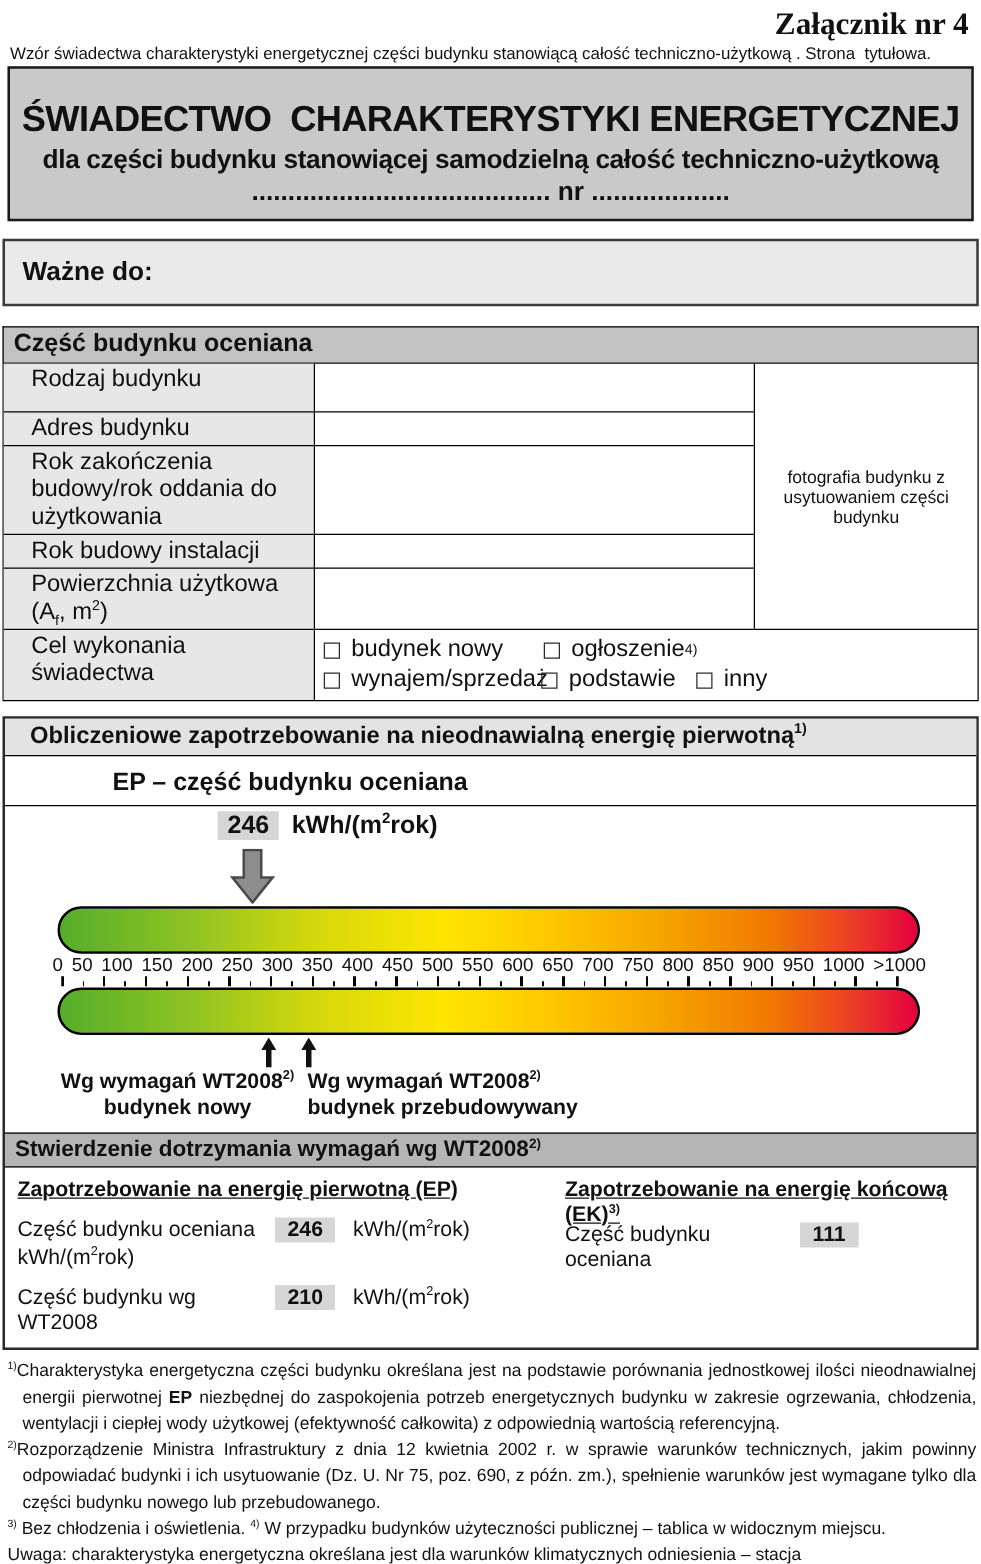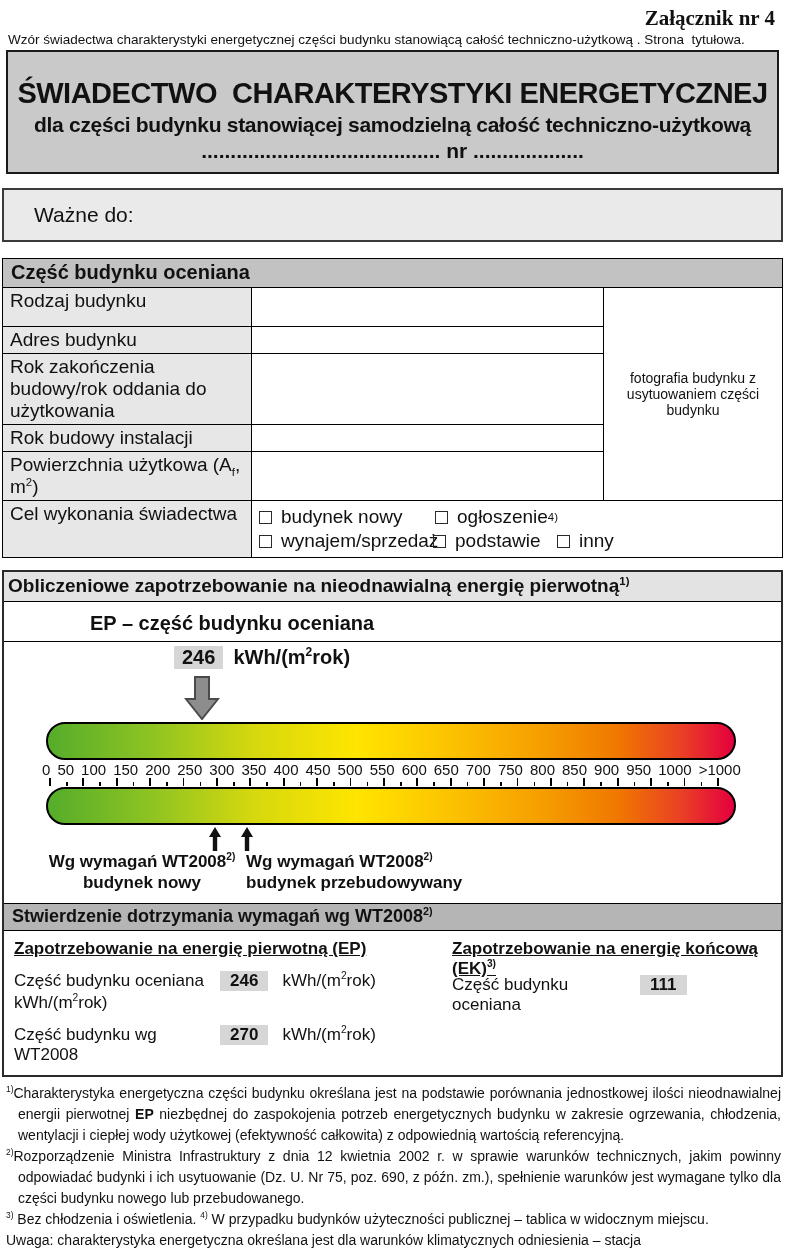--- a/index.html
+++ b/index.html
@@ -7,51 +7,51 @@
     width:785px;height:1251px;overflow:hidden;background:#fff;color:#111;
     font-family:"Liberation Sans","DejaVu Sans",sans-serif;
     -webkit-font-smoothing:antialiased;
   }
   .page{position:relative;width:785px;height:1251px;}
   sup{font-size:0.6em;vertical-align:super;line-height:0;}
   sub{font-size:0.6em;vertical-align:sub;line-height:0;}
   .pre{white-space:pre-wrap;}
 
   
-  .attachment{font-family:"Liberation Serif","DejaVu Serif",serif;font-weight:bold;font-size:21px;text-align:right;padding:6px 10px 0 0;}
+  .attachment{font-family:"Liberation Serif","DejaVu Serif",serif;font-weight:bold;font-size:25px;text-align:right;padding:6px 10px 0 0;}
   .subtitle{font-size:13.5px;padding:1px 0 3px 8px;}
 
   .title-box{margin:0 6px;border:2px solid #1a1a1a;background:var(--title-box-bg,#c9c9c9);text-align:center;padding:25px 4px 9px;}
   .title-l1{font-weight:bold;font-size:29px;letter-spacing:-0.5px;}
   .title-l2{font-weight:bold;font-size:21px;letter-spacing:-0.3px;margin-top:3px;}
   .title-l3{font-weight:bold;font-size:21px;margin-top:2px;}
 
   .valid-box{margin:14px 2px 0;border:2px solid #3a3a3a;background:var(--valid-box-bg,#eaeaea);height:50px;display:flex;align-items:center;}
-  .valid-label{font-weight:normal;font-size:21px;padding-left:30px;}
+  .valid-label{font-weight:bold;font-size:21px;padding-left:14px;}
   .valid-value{flex:1;height:100%;}
 
   
   .bsec{margin:16px 2px 0;}
   .bsec-header{background:var(--section-header-bg,#c2c2c2);border:1px solid #000;border-bottom:none;font-weight:bold;font-size:20px;padding:2px 8px 3px;}
   .tbl{border:1.5px solid #000;display:grid;grid-template-columns:248px 352px auto;}
-  .cell{padding:2px 7px;font-size:19px;box-sizing:border-box;}
+  .cell{padding:2px 22px;font-size:19px;box-sizing:border-box;}
   .lbl{background:var(--label-cell-bg,#e7e7e7);}
   .bL{border-left:1px solid #000;}
   .bT{border-top:1px solid #000;}
   .h1r{min-height:38px;} .h2r{min-height:27px;} .h3r{min-height:40px;} .h4r{min-height:25px;} .h5r{min-height:24px;}
   .photo-cell{grid-column:3;grid-row:1/6;display:flex;align-items:center;justify-content:center;text-align:center;font-size:14px;padding:4px 14px;}
   .purpose-val{grid-column:2/4;padding:4px 7px;}
   .opt-row{display:flex;align-items:center;font-size:19px;line-height:24px;}
   .opt{display:flex;align-items:center;}
   .cb{display:inline-block;width:11px;height:11px;border:1.6px solid #2b2b2b;margin-right:9px;flex:none;}
   .w1{width:176px;} .w2{width:196px;} .w3{width:174px;} .w4{width:124px;}
 
   
   .ep-box{margin:12px 2px 0;border:2px solid #2a2a2a;}
-  .ep-header{background:var(--light-header-bg,#e3e3e3);border-bottom:1.5px solid #000;font-weight:bold;font-size:19px;padding:3px 4px 4px;}
+  .ep-header{background:var(--light-header-bg,#e3e3e3);border-bottom:1.5px solid #000;font-weight:bold;font-size:19px;padding:3px 20px 4px;}
   .ep-subrow{border-bottom:1.5px solid #000;font-weight:bold;font-size:20px;padding:10px 8px 6px 86px;}
   .chart{position:relative;padding-top:4px;}
   .ep-value-line{margin-left:170px;font-weight:bold;font-size:20px;display:flex;align-items:baseline;height:28px;}
   .ep-badge{background:var(--value-highlight-bg,#d6d6d6);padding:0 8px;margin-right:10px;}
   .ep-arrow{margin:2px 0 2px 180px;height:44px;}
   .scale-bar{margin:0 45px 0 42px;height:34px;border:2px solid #000;border-radius:19px;
     background:linear-gradient(90deg,#55ad2a 0%,#8ec323 15%,#d6d80e 30%,#ffe500 45%,#fcbf00 60%,#f59e00 72%,#f07800 83%,#ea4224 92%,#e4003e 100%);}
   .scale-numbers{margin:1px 40px 0 38px;display:flex;justify-content:space-between;font-size:15px;}
   .scale-numbers span{text-align:center;}
   .tick-strip{position:relative;margin:0 62px 1px 45px;height:8px;}
@@ -239,21 +239,21 @@
         <span class="val-badge">246</span>
         <span><span>kWh/(m</span><sup>2</sup><span>rok)</span></span>
       </div>
       <div class="comp-right-row">
         <span class="comp-right-lab">Część budynku oceniana</span>
         <span class="val-badge">111</span>
       </div>
       <div class="wrap-unit"><span>kWh/(m</span><sup>2</sup><span>rok)</span></div>
       <div class="comp-row">
         <span class="comp-lab">Część budynku wg WT2008</span>
-        <span class="val-badge">270</span>
+        <span class="val-badge">210</span>
         <span><span>kWh/(m</span><sup>2</sup><span>rok)</span></span>
       </div>
     </div>
   </div>
 
   <div class="footnotes">
     <div class="fn"><sup>1)</sup><span>Charakterystyka energetyczna części budynku określana jest na podstawie porównania jednostkowej ilości nieodnawialnej energii pierwotnej </span><b>EP</b><span> niezbędnej do zaspokojenia potrzeb energetycznych budynku w zakresie ogrzewania, chłodzenia, wentylacji i ciepłej wody użytkowej (efektywność całkowita) z odpowiednią wartością referencyjną.</span></div>
     <div class="fn"><sup>2)</sup><span>Rozporządzenie Ministra Infrastruktury z dnia 12 kwietnia 2002 r. w sprawie warunków technicznych, jakim powinny odpowiadać budynki i ich usytuowanie (Dz. U. Nr 75, poz. 690, z późn. zm.), spełnienie warunków jest wymagane tylko dla części budynku nowego lub przebudowanego.</span></div>
     <div class="fn fn3"><sup>3)</sup><span> Bez chłodzenia i oświetlenia. </span><sup>4)</sup><span> W przypadku budynków użyteczności publicznej – tablica w widocznym miejscu.</span></div>
     <div class="fn fn3"><span>Uwaga: charakterystyka energetyczna określana jest dla warunków klimatycznych odniesienia – stacja </span><span class="dots-hl">...............................</span></div>

